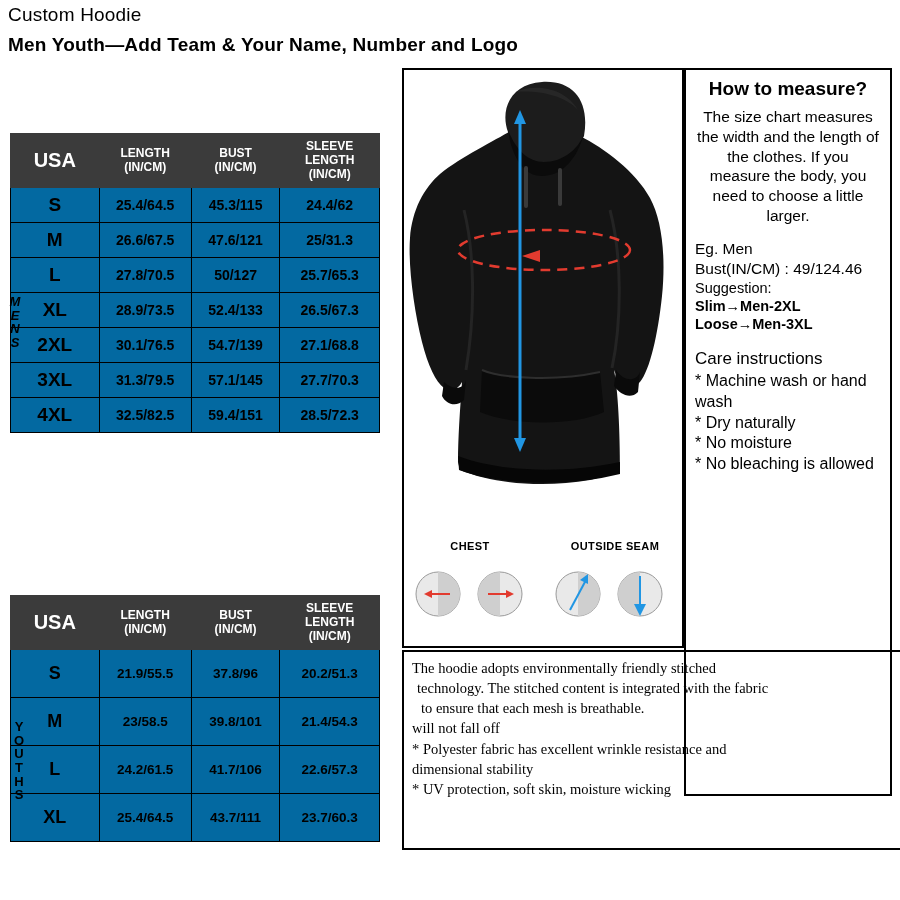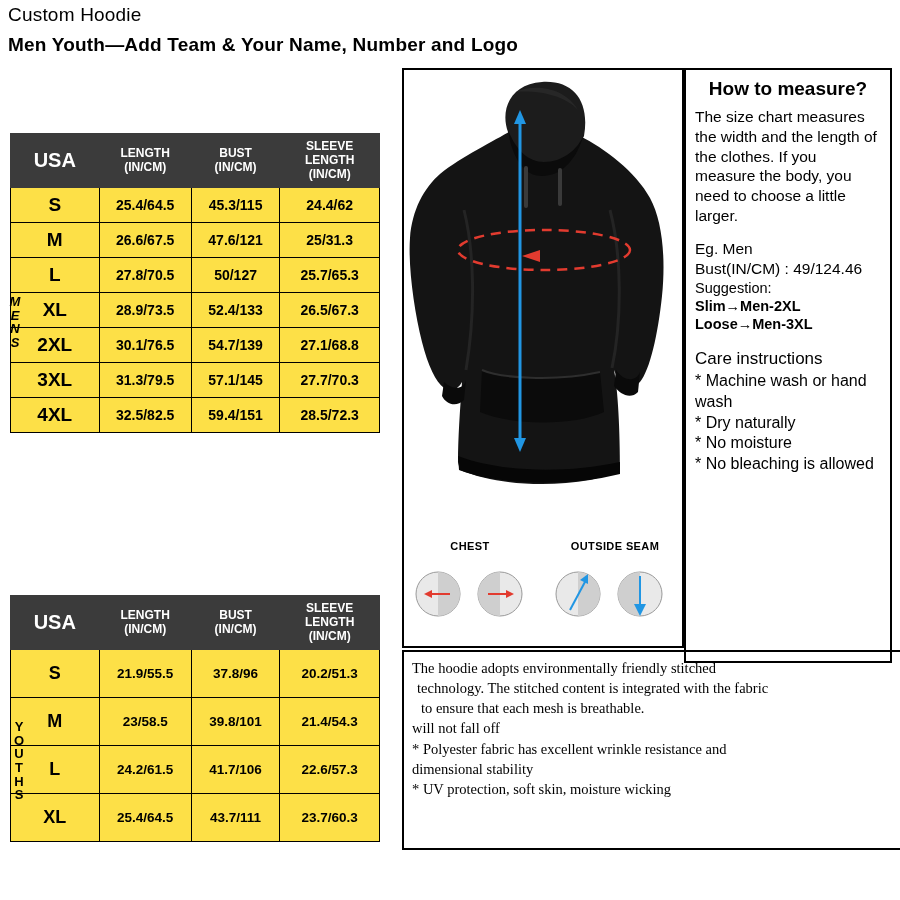--- a/index.html
+++ b/index.html
@@ -21,21 +21,21 @@
   .title2 {
     position: absolute; left: 8px; top: 34px;
     font-size: 19px; font-weight: 700; letter-spacing: .2px;
   }
 
   
   .tbl-wrap { position: absolute; }
   .sizetable {
     border-collapse: collapse;
     width: 100%;
-    background: #fde047;
+    background: #0369a1;
     table-layout: fixed;
   }
   .sizetable th, .sizetable td {
     border: 1px solid #000;
     text-align: center;
     vertical-align: middle;
   }
   .sizetable thead th {
     background: #3b3b3b;
     color: #fff;
@@ -297,24 +297,24 @@
     </g>
 
     <g>
       <circle cx="232" cy="32" r="22" fill="#e9e9e9" stroke="#9a9a9a" stroke-width="1"></circle>
       <path d="M232 10 A22 22 0 0 0 232 54 Z" fill="#cfcfcf"></path>
       <line x1="232" y1="14" x2="232" y2="48" stroke="#2196e3" stroke-width="2"></line>
       <polygon points="232,54 226,42 238,42" fill="#2196e3"></polygon>
     </g>
   </svg>
 
-  <div class="panel" style="left:684px; top:68px; width:208px; height:595px;">
+  <div class="panel" style="left:684px; top:68px; width:208px; height:728px;">
     <div style="padding:8px 9px 0 9px;">
       <div class="measure-title">How to measure?</div>
-      <p class="measure-p" style="margin-top:7px;">The size chart measures the width and the length of the clothes.  If you measure the body, you need to choose a little larger.</p>
+      <p class="measure-p" style="margin-top:7px;text-align:center;">The size chart measures the width and the length of the clothes.  If you measure the body, you need to choose a little larger.</p>
 
       <p class="measure-p" style="margin-top:13px;">Eg. Men</p>
       <p class="measure-p">Bust(IN/CM) : 49/124.46</p>
       <p class="small-p">Suggestion:</p>
       <p class="small-p" style="font-weight:700;">Slim→Men-2XL</p>
       <p class="small-p" style="font-weight:700;">Loose→Men-3XL</p>
 
       <p class="care-title" style="margin-top:16px;">Care instructions</p>
       <p class="care-line">* Machine wash or hand wash</p>
       <p class="care-line">* Dry naturally</p>

